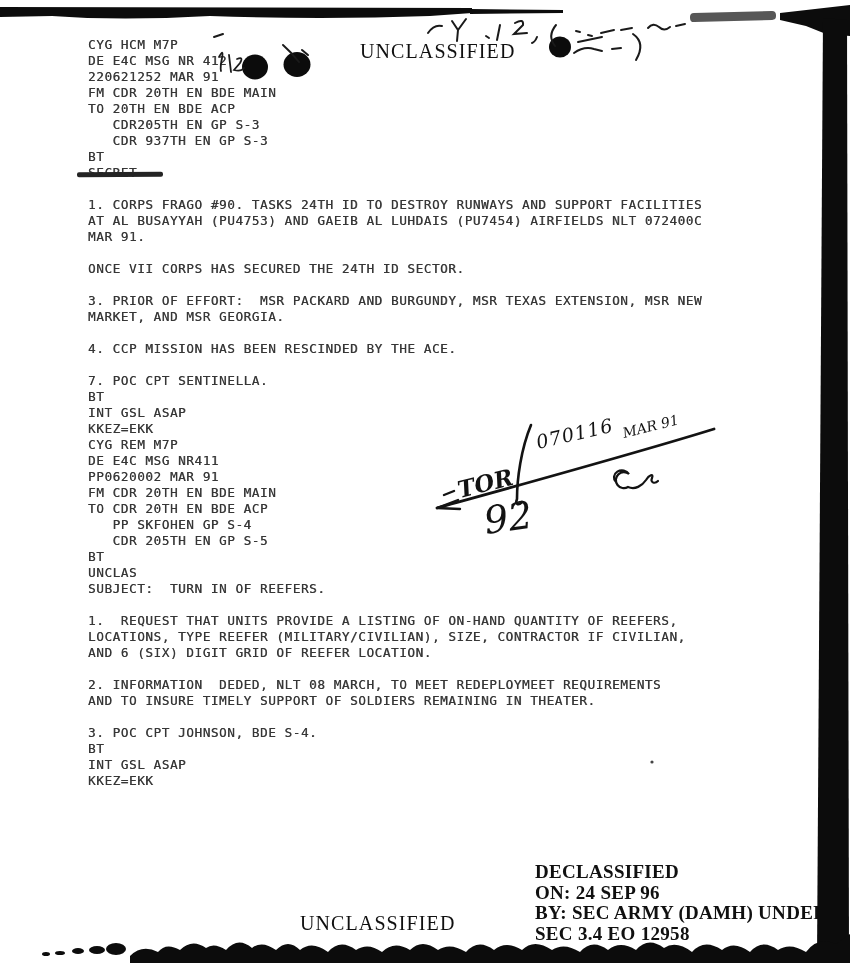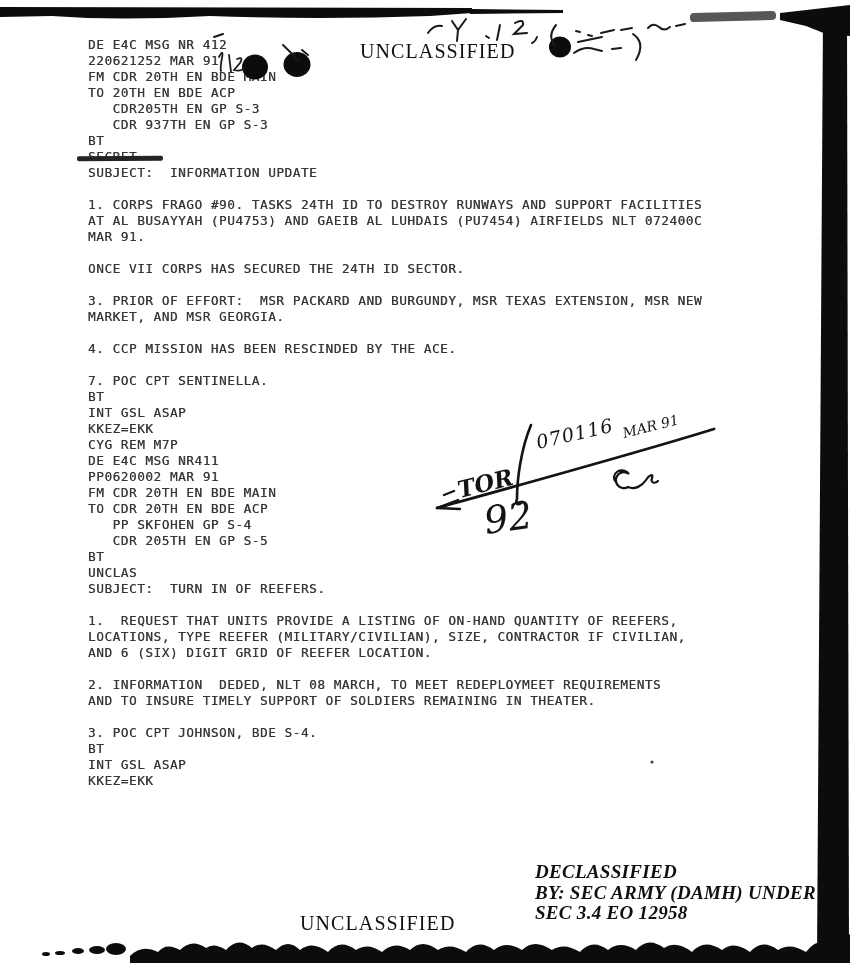--- a/index.html
+++ b/index.html
@@ -23,42 +23,42 @@
     background:#141414;border-radius:2px;transform:rotate(-0.4deg);
   }
   
   .classification{
     position:absolute;font-family:"Liberation Serif",serif;font-weight:normal;
     font-size:20px;letter-spacing:1.1px;color:#101010;white-space:nowrap;
   }
   .decl{
     position:absolute;left:535px;top:862px;
     font-family:"Liberation Serif",serif;font-weight:bold;font-size:19px;
-    line-height:20.5px;color:#101010;letter-spacing:0.3px;white-space:nowrap;font-style:italic;
+    line-height:20.5px;color:#101010;letter-spacing:0.3px;white-space:nowrap;
   }
   .overlay{position:absolute;left:0;top:0;pointer-events:none;}
   .hand{font-family:"DejaVu Serif",serif;font-style:italic;fill:#131313;}
 </style>
 </head>
 <body>
 
 <div class="page">
 
   <div class="classification" style="left:360px;top:40px;">UNCLASSIFIED</div>
 
   <div class="typed">
+      <div class="typed-line">CYG HCM M7P</div>
       <div class="typed-line">DE E4C MSG NR 412</div>
       <div class="typed-line">220621252 MAR 91</div>
       <div class="typed-line">FM CDR 20TH EN BDE MAIN</div>
       <div class="typed-line">TO 20TH EN BDE ACP</div>
       <div class="typed-line">   CDR205TH EN GP S-3</div>
       <div class="typed-line">   CDR 937TH EN GP S-3</div>
       <div class="typed-line">BT</div>
       <div class="typed-line struck">SECRET</div>
-      <div class="typed-line">SUBJECT:  INFORMATION UPDATE</div>
       <div class="typed-line">&nbsp;</div>
       <div class="typed-line">1. CORPS FRAGO #90. TASKS 24TH ID TO DESTROY RUNWAYS AND SUPPORT FACILITIES</div>
       <div class="typed-line">AT AL BUSAYYAH (PU4753) AND GAEIB AL LUHDAIS (PU7454) AIRFIELDS NLT 072400C</div>
       <div class="typed-line">MAR 91.</div>
       <div class="typed-line">&nbsp;</div>
       <div class="typed-line">ONCE VII CORPS HAS SECURED THE 24TH ID SECTOR.</div>
       <div class="typed-line">&nbsp;</div>
       <div class="typed-line">3. PRIOR OF EFFORT:  MSR PACKARD AND BURGUNDY, MSR TEXAS EXTENSION, MSR NEW</div>
       <div class="typed-line">MARKET, AND MSR GEORGIA.</div>
       <div class="typed-line">&nbsp;</div>
@@ -89,20 +89,21 @@
       <div class="typed-line">3. POC CPT JOHNSON, BDE S-4.</div>
       <div class="typed-line">BT</div>
       <div class="typed-line">INT GSL ASAP</div>
       <div class="typed-line">KKEZ=EKK</div>
     </div>
 
   <div class="classification" style="left:300px;top:912px;">UNCLASSIFIED</div>
 
   <div class="decl">
     <div>DECLASSIFIED</div>
+    <div>ON: 24 SEP 96</div>
     <div>BY: SEC ARMY (DAMH) UNDER</div>
     <div>SEC 3.4 EO 12958</div>
   </div>
 
   <svg class="overlay" width="850" height="967" viewBox="0 0 850 967">
 
     <g fill="#0c0c0c">
       <path d="M0,7 L472,8 L472,13 L430,16 Q320,20 210,16 Q120,21 52,16 L0,17 Z"></path>
       <path d="M470,9 L563,10 L563,13 L470,14 Z"></path>
       <rect x="690" y="12" width="86" height="9" rx="4" fill="#3a3a3a" opacity="0.85" transform="rotate(-1.5 733 16)"></rect>

